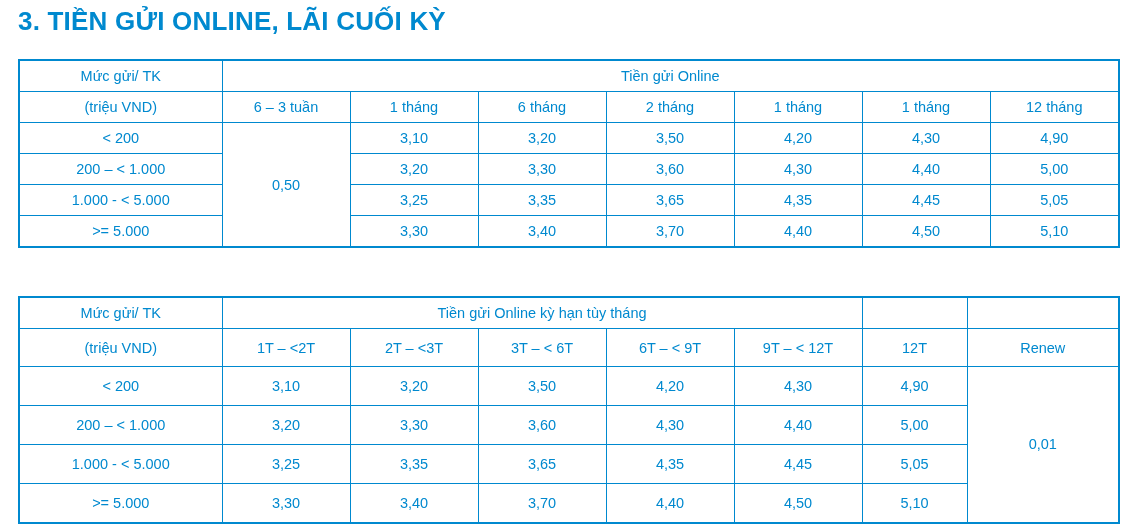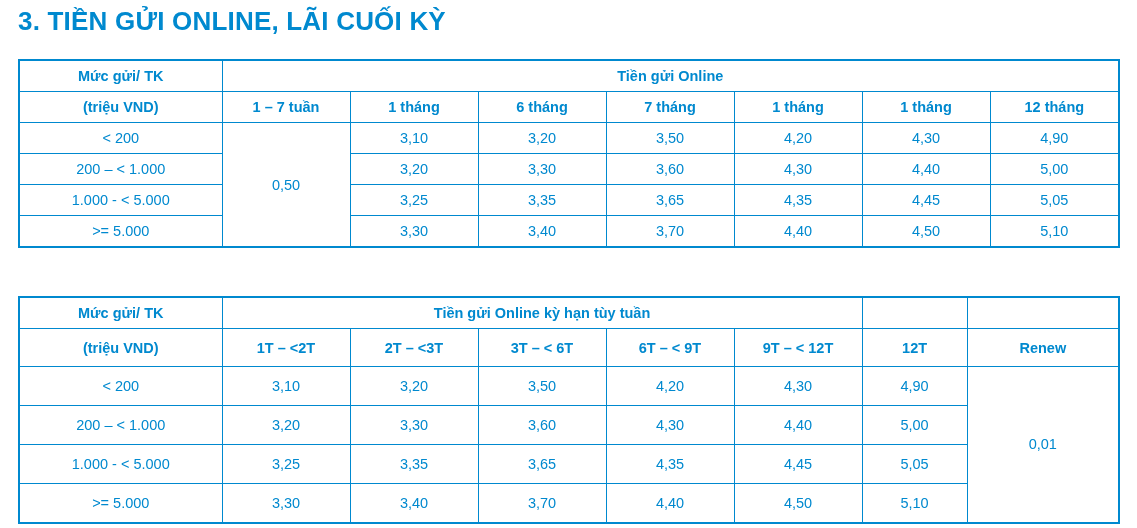--- a/index.html
+++ b/index.html
@@ -40,21 +40,21 @@
   table.rate-table td {
     border: 1px solid #0089cf;
     text-align: center;
     vertical-align: middle;
     font-size: 14.5px;
     color: #0089cf;
     padding: 0;
     height: 30px;
   }
   td.head {
-    font-weight: bold;
+    font-weight: normal;
     font-size: 14.5px;
   }
   
   #table1-wrap {
     position: absolute;
     left: 18px;
     top: 59px;
   }
   #table1 { width: 1100px; }
   
@@ -85,24 +85,24 @@
         <col style="width:128px">
         <col style="width:129px">
       </colgroup>
       <tbody>
         <tr>
           <td class="head">Mức gửi/ TK</td>
           <td class="head" colspan="7">Tiền gửi Online</td>
         </tr>
         <tr>
           <td class="head">(triệu VND)</td>
-          <td class="head">1 – 7 tuần</td>
+          <td class="head">6 – 3 tuần</td>
           <td class="head">1 tháng</td>
           <td class="head">6 tháng</td>
-          <td class="head">7 tháng</td>
+          <td class="head">2 tháng</td>
           <td class="head">1 tháng</td>
           <td class="head">1 tháng</td>
           <td class="head">12 tháng</td>
         </tr>
 
         <tr class="r-tall">
           <td>&lt; 200</td>
           <td rowspan="4">0,50</td>
           <td>3,10</td>
           <td>3,20</td>
@@ -150,21 +150,21 @@
         <col style="width:128px">
         <col style="width:128px">
         <col style="width:128px">
         <col style="width:128px">
         <col style="width:105px">
         <col style="width:152px">
       </colgroup>
       <tbody>
         <tr>
           <td class="head">Mức gửi/ TK</td>
-          <td class="head" colspan="5">Tiền gửi Online kỳ hạn tùy tuần</td>
+          <td class="head" colspan="5">Tiền gửi Online kỳ hạn tùy tháng</td>
           <td class="head"></td>
           <td class="head"></td>
         </tr>
         <tr style="height:38px">
           <td class="head">(triệu VND)</td>
           <td class="head">1T – &lt;2T</td>
           <td class="head">2T – &lt;3T</td>
           <td class="head">3T – &lt; 6T</td>
           <td class="head">6T – &lt; 9T</td>
           <td class="head">9T – &lt; 12T</td>

